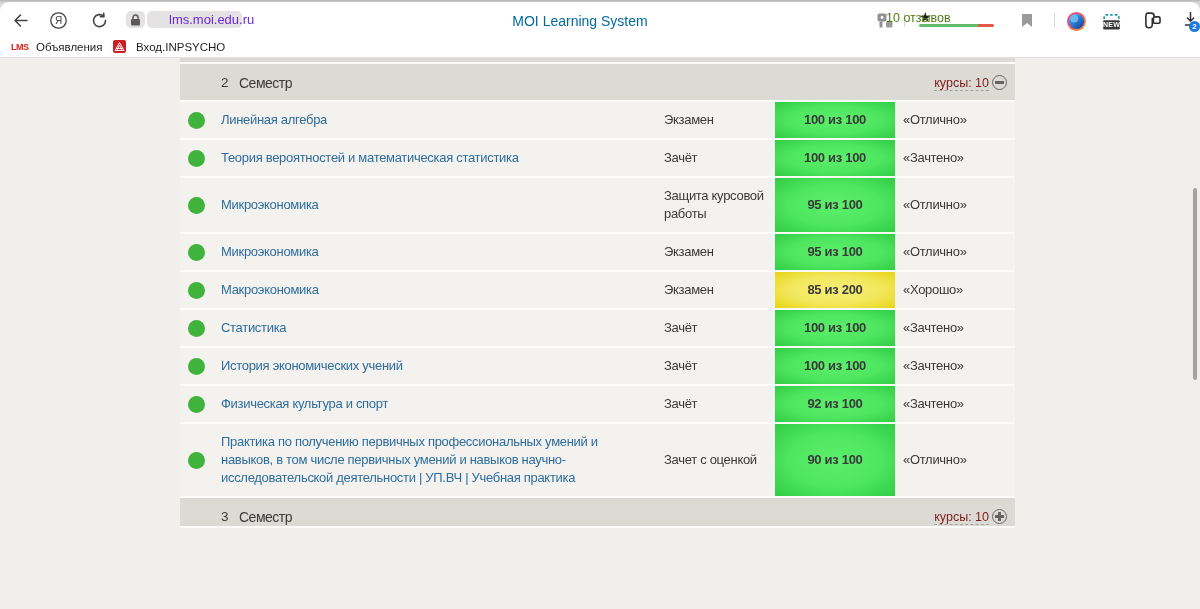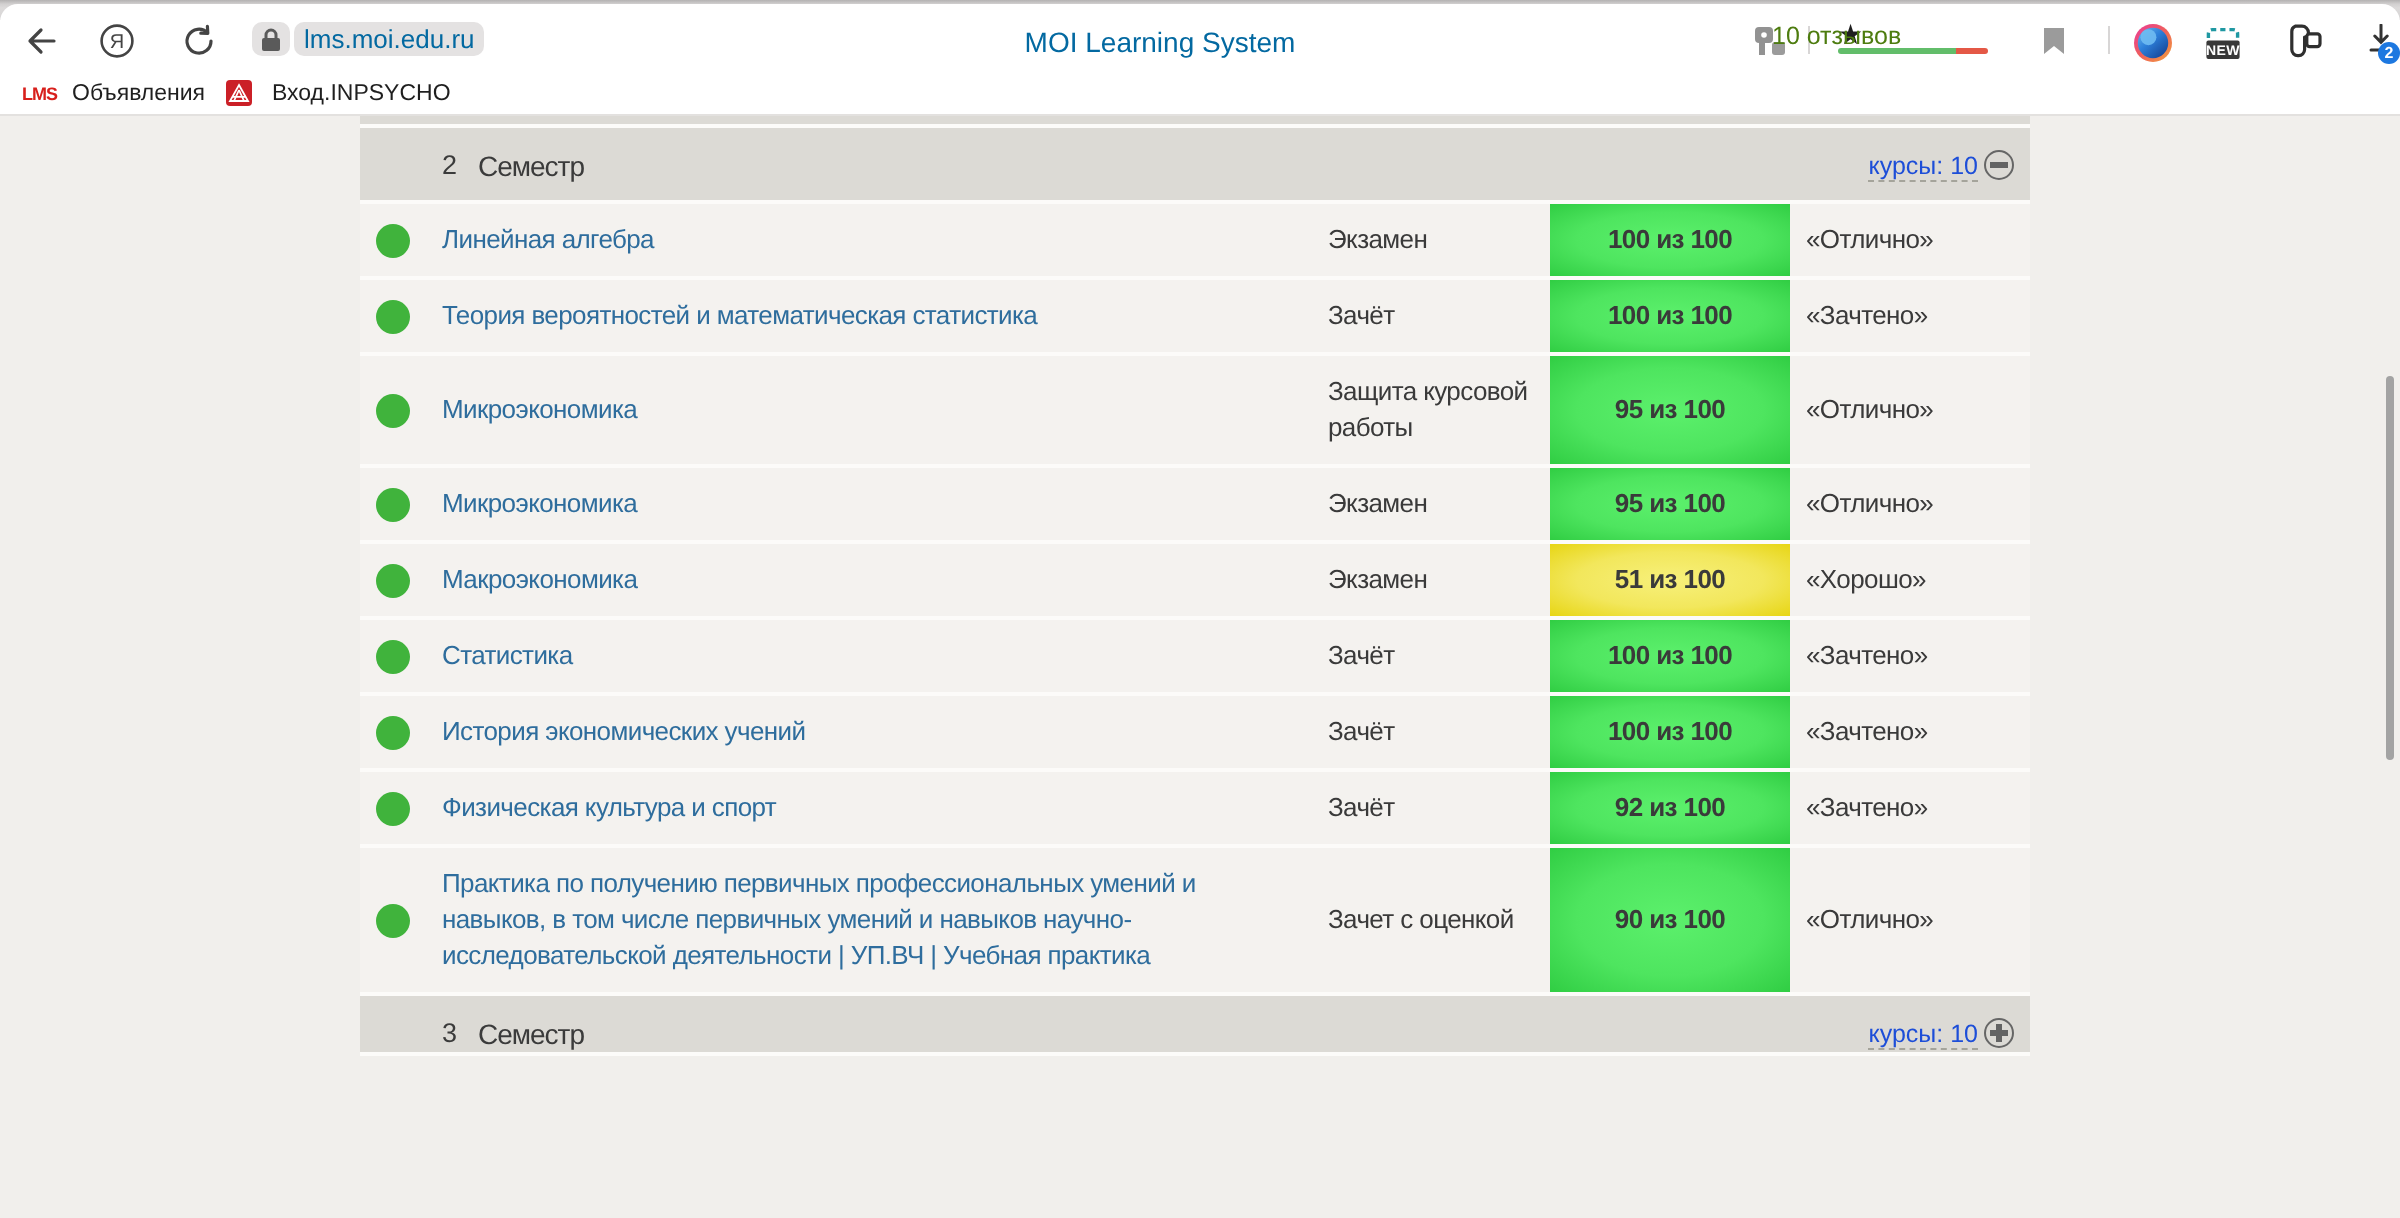--- a/index.html
+++ b/index.html
@@ -7,41 +7,41 @@
   html,body { width:1200px; height:609px; overflow:hidden; }
   body { font-family:"Liberation Sans", sans-serif; background:#fff; position:relative; }
 
   
   .topline { position:absolute; left:0; top:0; width:1200px; height:10px; background:linear-gradient(#b4b2b2,#d2d0d0 2px,#dddbdb 4px,#d6d4d4); }
   .toolbar { position:absolute; left:0; top:2px; width:1200px; height:36px; background:#fff; border-radius:9px 9px 0 0; }
   .ticon { position:absolute; top:0; }
   .title { position:absolute; left:0; top:11px; width:1160px; text-align:center; font-size:14px; color:#0369a1; }
   .pill { position:absolute; background:#e4e2e2; border-radius:5px; height:17px; top:9px; }
   .lockpill { left:126px; width:19px; }
-  .urlpill { left:147px; width:95px; color:#0369a1; font-size:13px; line-height:17px; padding-left:5px; }
+  .urlpill { left:147px; width:95px; color:#6d28d9; font-size:13px; line-height:17px; padding-left:22px; }
   .sep { position:absolute; top:11px; width:1px; height:14px; background:#d8d6d6; }
   .revtext { position:absolute; left:886px; top:9px; font-size:12.5px; color:#4d7c0f; }
   .star { position:absolute; left:919px; top:7px; font-size:14px; color:#1f1f1f; }
   .revbar { position:absolute; left:919px; top:22px; width:75px; height:2.5px; border-radius:2px; background:linear-gradient(90deg,#62bd6a 0 59px,#e45846 59px); }
 
   
   .bookmarks { position:absolute; left:0; top:38px; width:1200px; height:20px; background:#fff; border-bottom:1px solid #e3e1df; font-size:11.5px;padding-left:29px; }
   .bm-lms { position:absolute; left:11px; top:4px; color:#d8201c; font-weight:bold; font-size:9px; letter-spacing:-0.5px; }
   .bm-t1 { position:absolute; left:36px; top:3px; color:#1f1f1f; }
   .bm-ic2 { position:absolute; left:113px; top:2px; width:13px; height:13px; background:#cb2027; border-radius:2px; }
   .bm-t2 { position:absolute; left:136px; top:3px; color:#1f1f1f; }
 
   
   .page { position:absolute; left:0; top:58px; width:1200px; height:551px; background:#f1efec; }
   .tablewrap { position:absolute; left:180px; top:0; width:835px; }
   .prevstrip { height:6px; background:#dcdad5; border-bottom:2px solid #fcfbf9; }
   .semhead { height:38px; background:#dcdad5; position:relative; border-bottom:2px solid #fcfbf9; }
   .semhead .num { position:absolute; left:41px; top:11px; font-size:13.5px; letter-spacing:-0.5px; color:#3b3b3b; }
   .semhead .name { position:absolute; left:59px; top:11px; font-size:14px; letter-spacing:-0.5px; color:#3b3b3b; }
-  .semhead .kursy { position:absolute; right:26px; top:12px; font-size:12.5px; color:#1d4ed8; border-bottom:1px dashed #a5a49b; }
+  .semhead .kursy { position:absolute; right:26px; top:12px; font-size:12.5px; color:#7f1d1d; border-bottom:1px dashed #a5a49b; }
   .semhead .circ { position:absolute; right:8px; top:11px; width:15px; height:15px; border:1.5px solid #666; border-radius:50%; }
   .semhead .circ span { position:absolute; left:2px; right:2px; top:50%; margin-top:-1.1px; height:2.2px; background:#636363; }
   .semhead .circ .v { left:50%; top:2px; bottom:2px; height:auto; width:2.2px; margin-top:0; margin-left:-1.1px; }
 
   table.grades { border-collapse:collapse; width:835px; table-layout:fixed; background:#f4f2ef; }
   table.grades td { border-bottom:2px solid #fcfbf9; padding:9px 8px; font-size:13px; letter-spacing:-0.3px; line-height:18px; color:#3a3a3a; vertical-align:middle; }
   td.c-dot { width:33px; padding-left:12px; padding-right:0; }
   td.c-link { width:443px; }
   td.c-exam { width:119px; }
   td.c-badge { width:120px; padding:0; text-align:center; font-weight:bold; color:#333; letter-spacing:0; }
@@ -179,21 +179,21 @@
           <td class="c-exam">Экзамен</td>
           <td class="c-badge bg-green">95 из 100</td>
           <td class="c-grade">«Отлично»</td>
         </tr>
         <tr>
           <td class="c-dot">
               <div class="dot"></div>
             </td>
           <td class="c-link"><a class="course">Макроэкономика</a></td>
           <td class="c-exam">Экзамен</td>
-          <td class="c-badge bg-yellow">51 из 100</td>
+          <td class="c-badge bg-yellow">85 из 200</td>
           <td class="c-grade">«Хорошо»</td>
         </tr>
         <tr>
           <td class="c-dot">
               <div class="dot"></div>
             </td>
           <td class="c-link"><a class="course">Статистика</a></td>
           <td class="c-exam">Зачёт</td>
           <td class="c-badge bg-green">100 из 100</td>
           <td class="c-grade">«Зачтено»</td>

